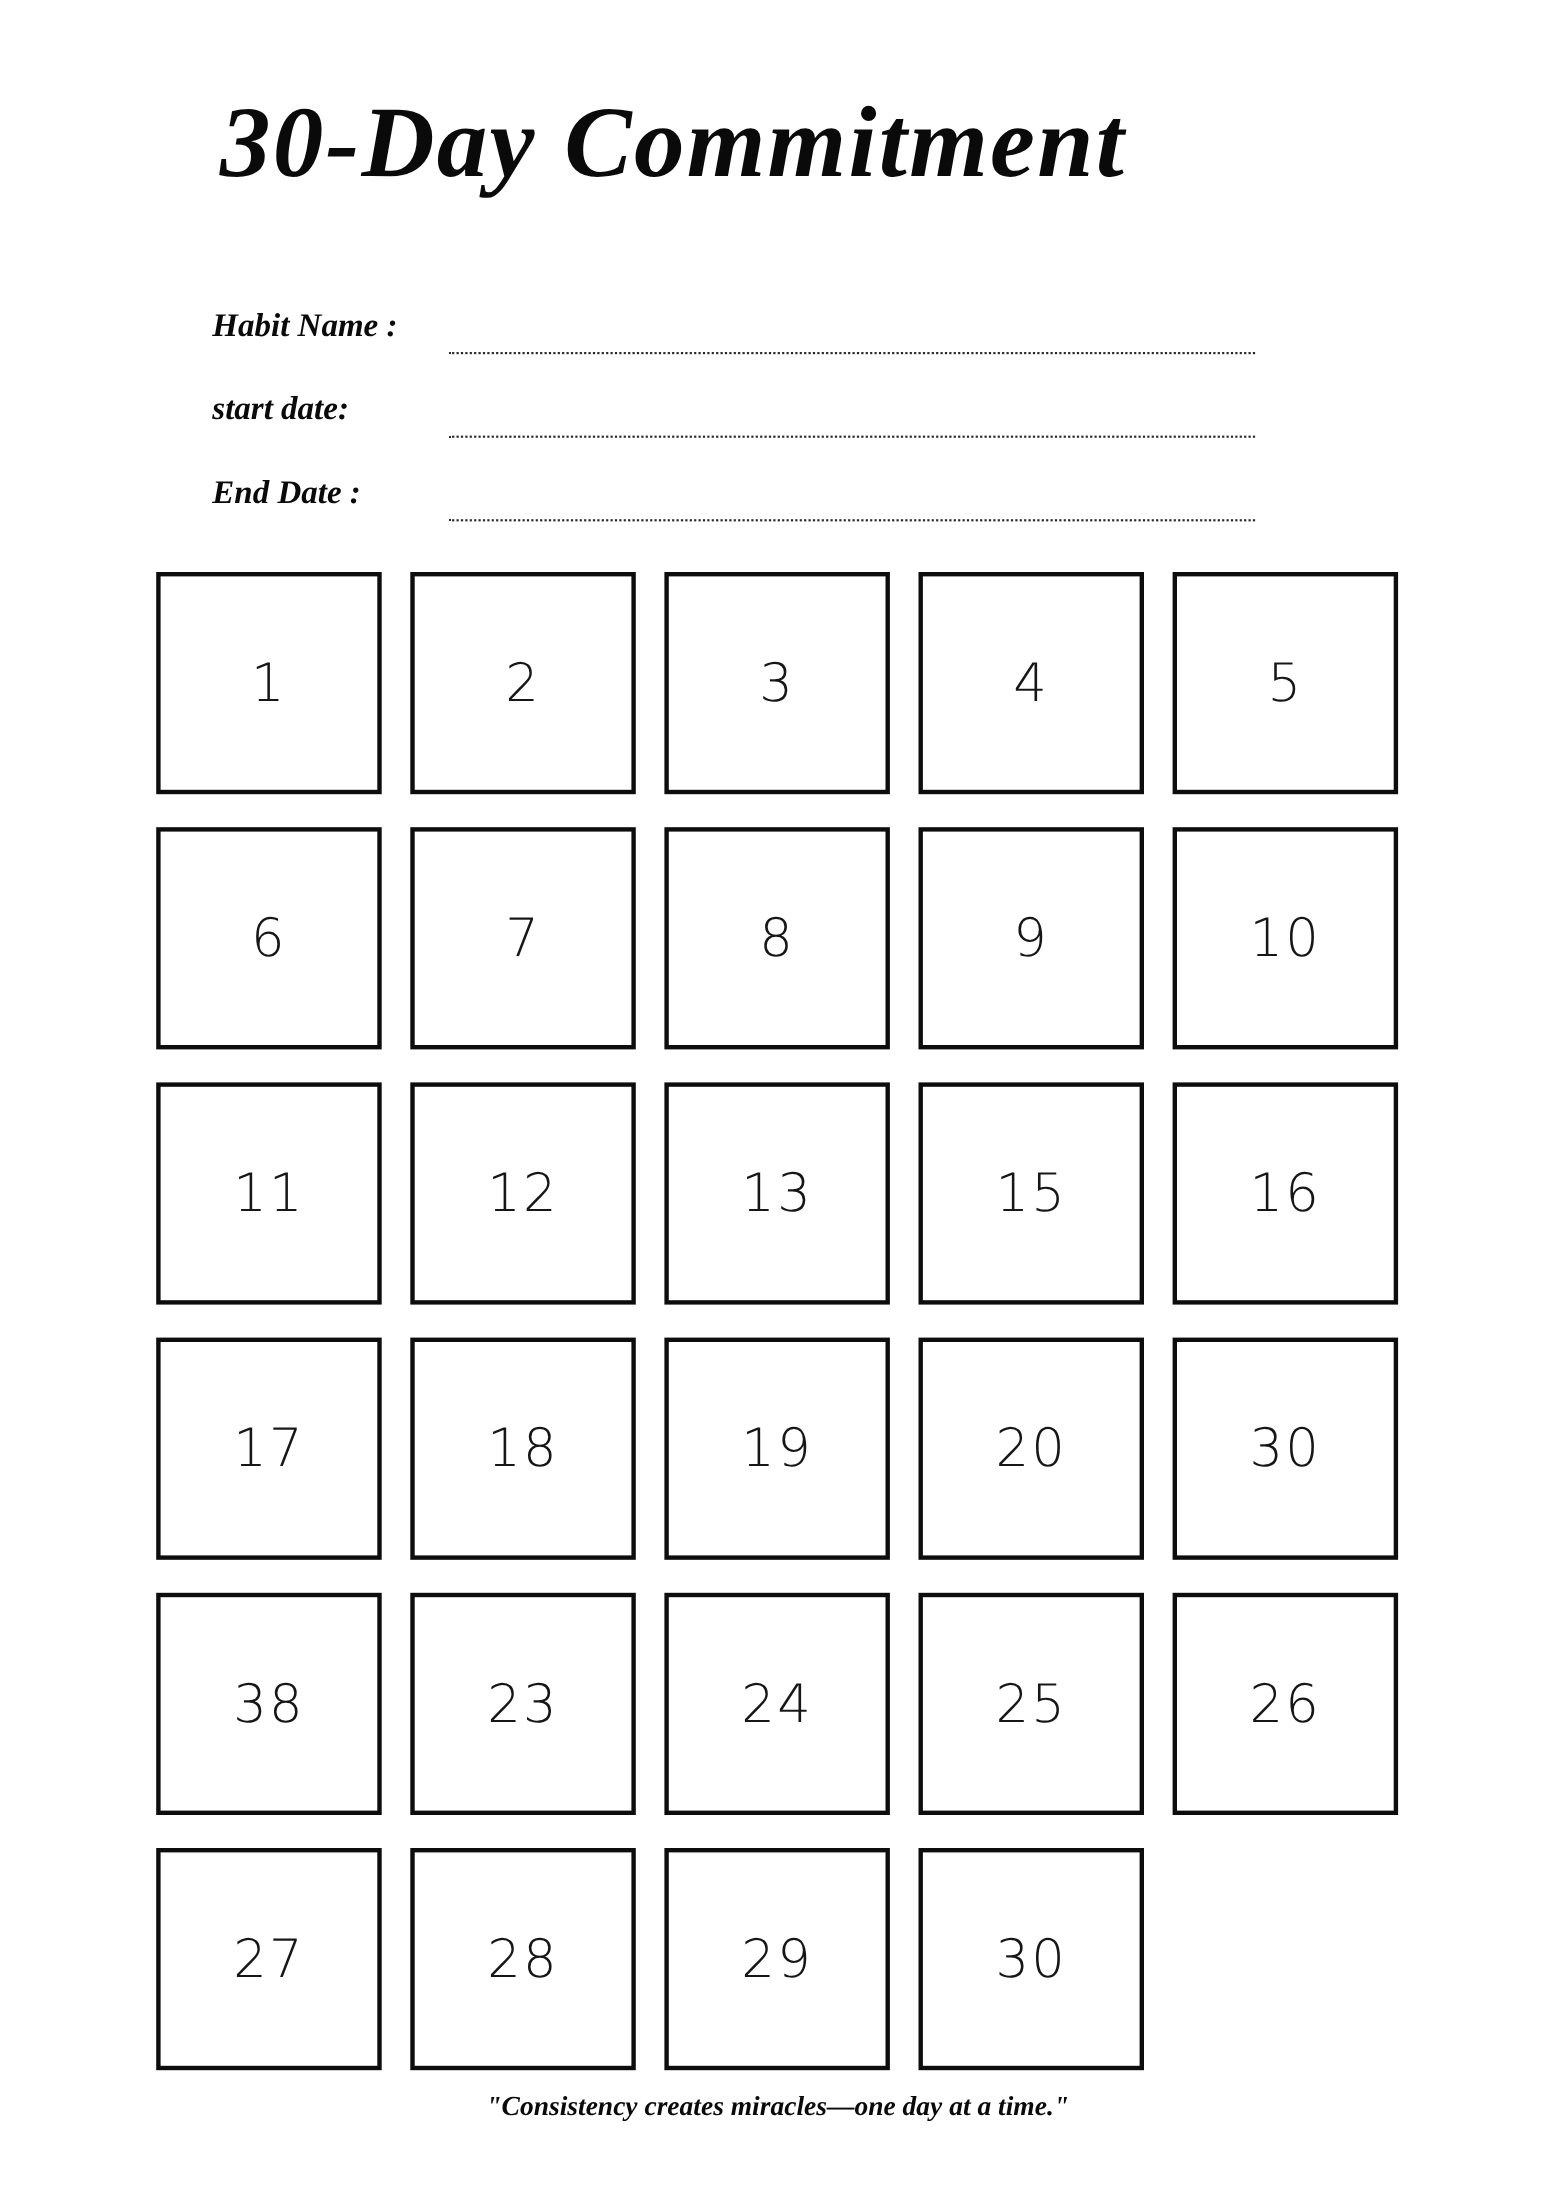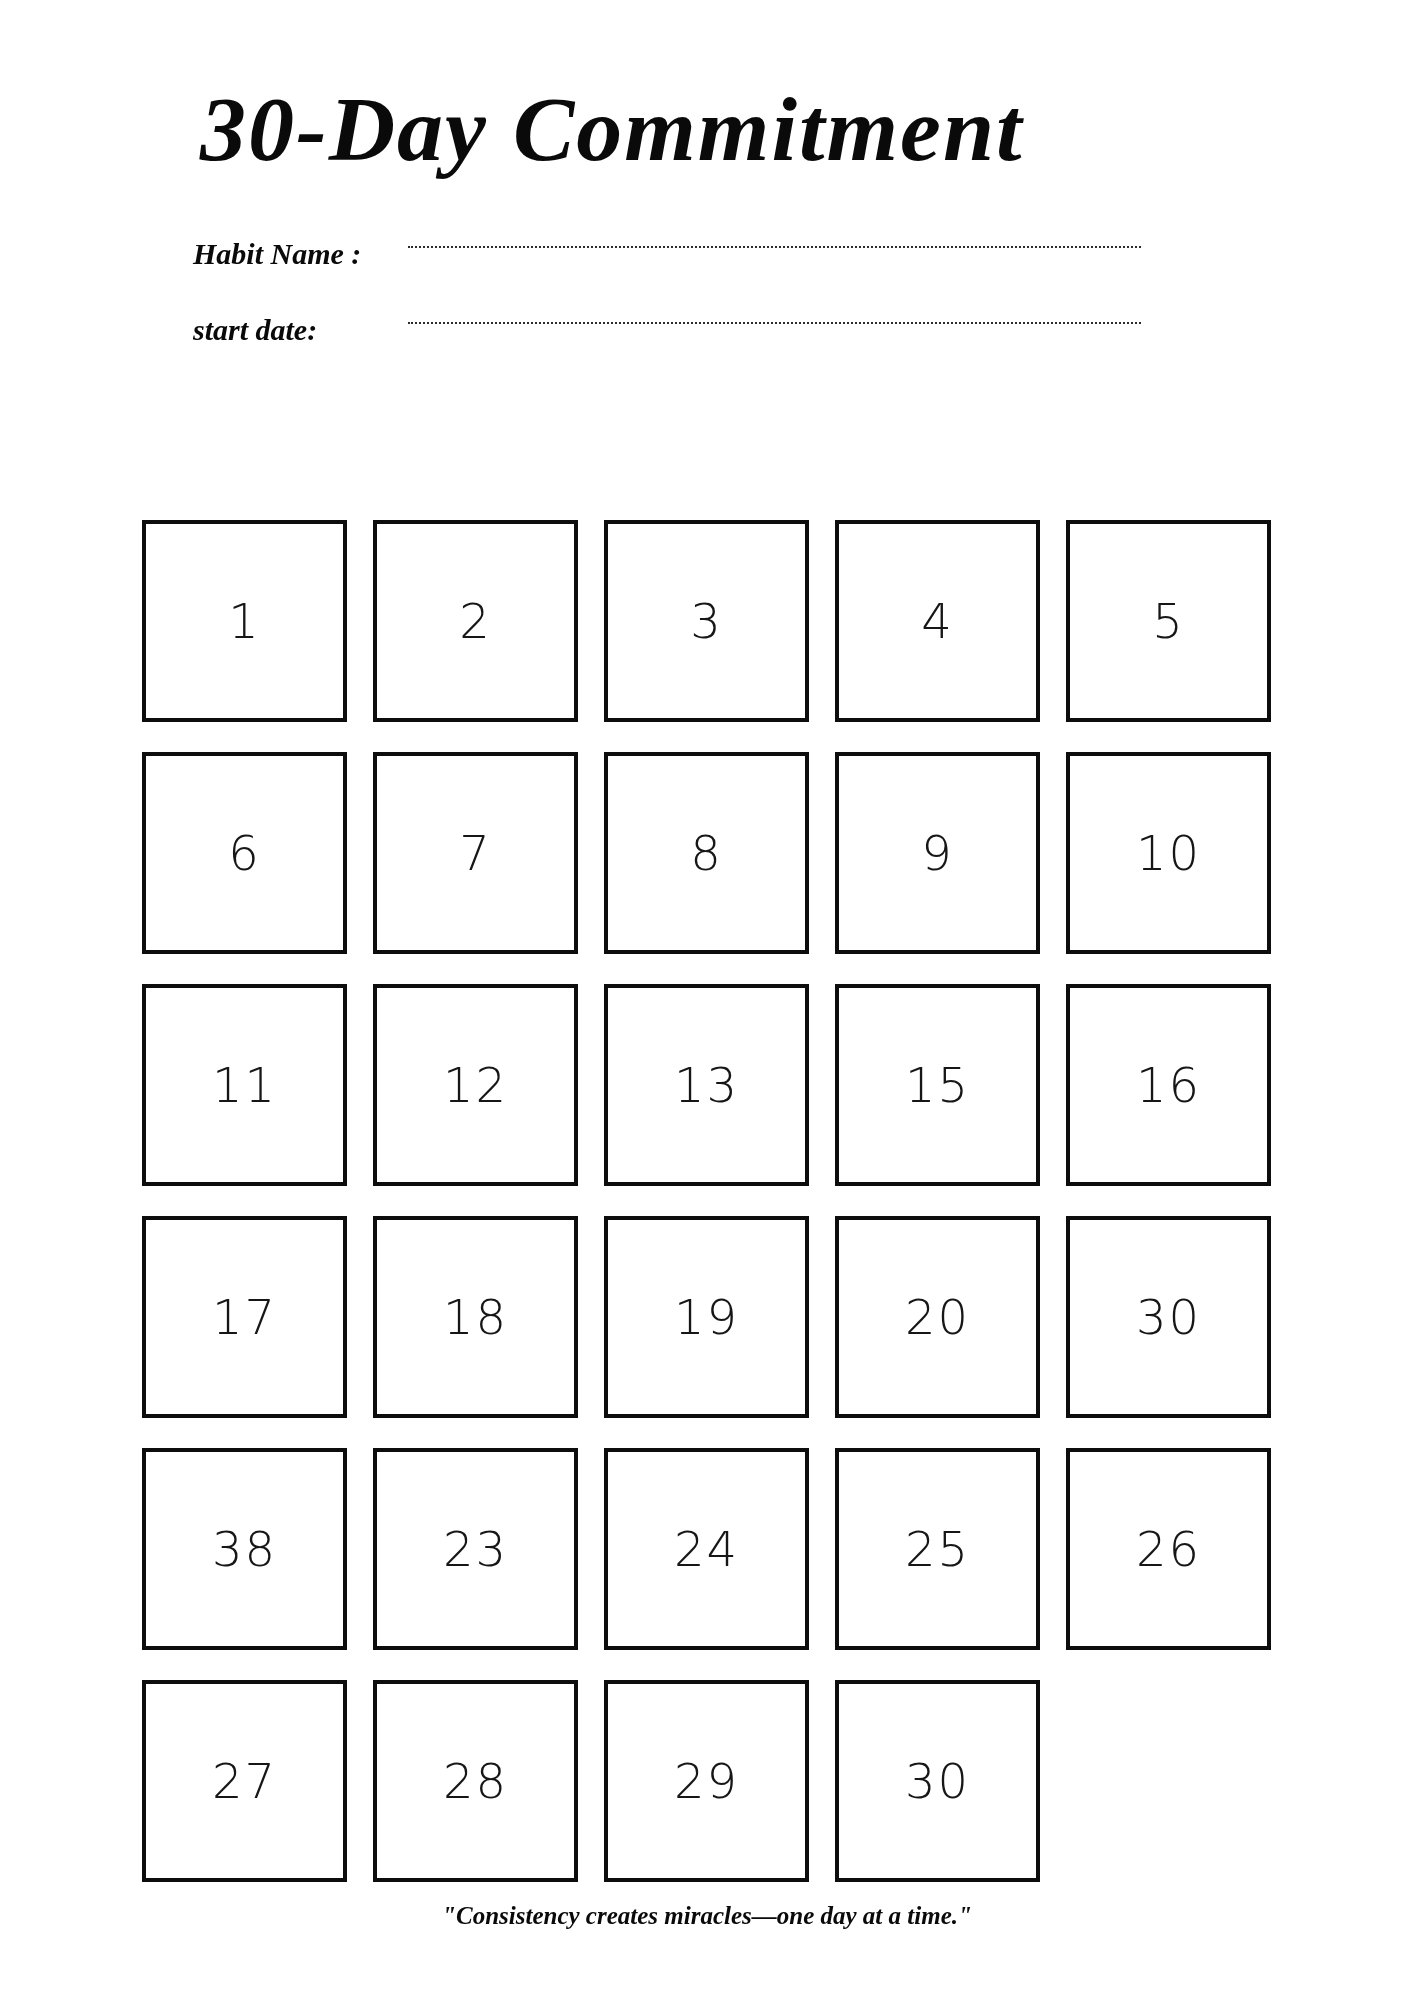--- a/index.html
+++ b/index.html
@@ -36,21 +36,21 @@
 
   
   .fields {
     position: absolute;
     left: 193px;
     top: 237px;
     width: 950px;
   }
   .field-row {
     display: flex;
-    align-items: flex-start;
+    align-items: flex-end;
     height: 76px;
   }
   .field-label {
     flex: 0 0 215px;
     font-family: "Liberation Serif", serif;
     font-style: italic;
     font-weight: bold;
     font-size: 30px;
     color: #0a0a0a;
     white-space: nowrap;
@@ -111,20 +111,24 @@
 
   <div class="fields">
     <div class="field-row">
       <span class="field-label">Habit Name :</span>
       <span class="field-line"></span>
     </div>
     <div class="field-row">
       <span class="field-label">start date:</span>
       <span class="field-line"></span>
     </div>
+    <div class="field-row">
+      <span class="field-label">End Date :</span>
+      <span class="field-line"></span>
+    </div>
   </div>
 
   <div class="day-grid">
     <div class="day-cell">1</div>
     <div class="day-cell">2</div>
     <div class="day-cell">3</div>
     <div class="day-cell">4</div>
     <div class="day-cell">5</div>
     <div class="day-cell">6</div>
     <div class="day-cell">7</div>

